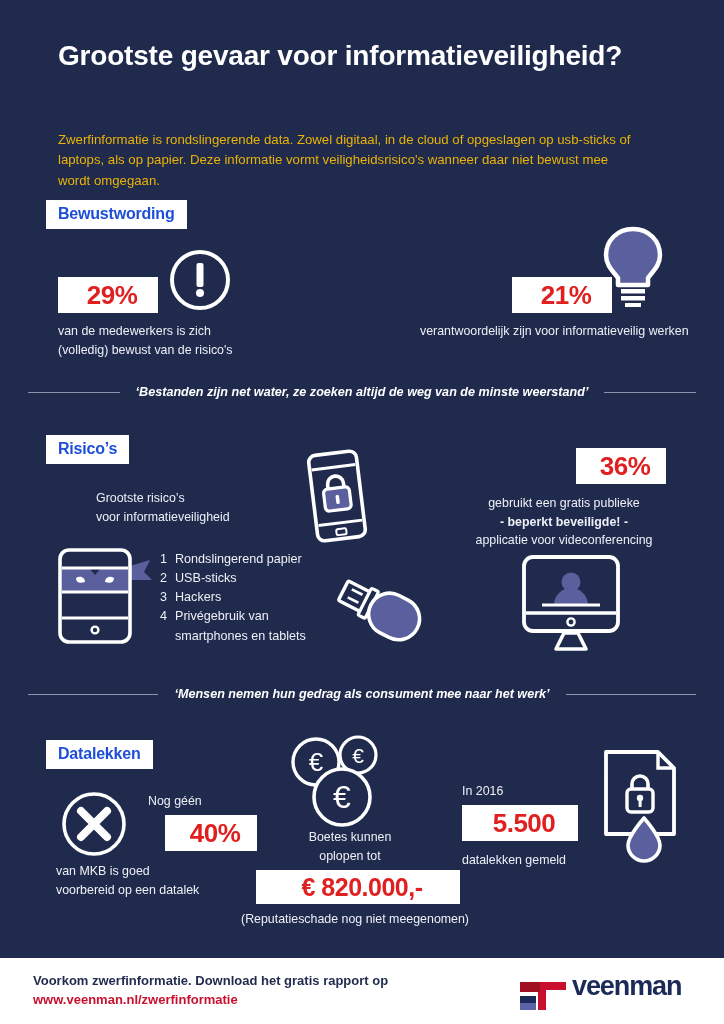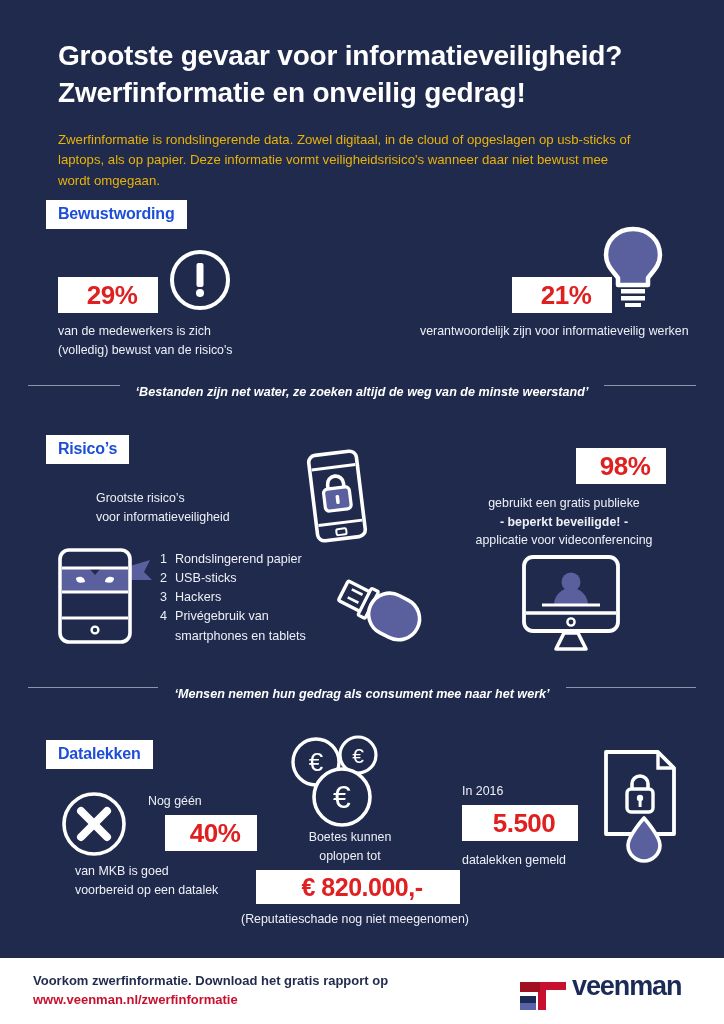--- a/index.html
+++ b/index.html
@@ -35,21 +35,21 @@
   
   .statbox{
     position:absolute;background:#ffffff;color:#e02020;
     font-weight:bold;display:flex;align-items:center;justify-content:center;padding-left:8px;
   }
   .statbox.pct{font-size:26px;letter-spacing:-0.5px;}
   
   .copy{position:absolute;color:#eef0f6;font-size:12.4px;line-height:1.5;}
   .center{text-align:center;}
   
-  .divider{position:absolute;left:28px;width:668px;display:flex;align-items:flex-start;}
+  .divider{position:absolute;left:28px;width:668px;display:flex;align-items:center;}
   .divider .line{flex:1;height:1px;background:#8c95ad;}
   .divider .q{
     color:#ffffff;font-style:italic;font-weight:bold;font-size:12.6px;
     padding:0 16px;white-space:nowrap;
   }
   
   .footer{
     position:absolute;left:0;bottom:0;width:724px;height:66px;background:#ffffff;
   }
   .footer .ftext{
@@ -68,21 +68,20 @@
   .risklist .num{width:15px;flex:0 0 15px;}
   svg{display:block;overflow:visible;}
 </style>
 </head>
 <body>
 
 <div class="page">
 
   <div class="title">
     <div>Grootste gevaar voor informatieveiligheid?</div>
-    <div>Zwerfinformatie en onveilig gedrag!</div>
   </div>
   <div class="intro">Zwerfinformatie is rondslingerende data. Zowel digitaal, in de cloud of opgeslagen op usb-sticks of laptops, als op papier. Deze informatie vormt veiligheidsrisico's wanneer daar niet bewust mee wordt omgegaan.</div>
 
   <div class="chip" style="left:46px;top:200px;">Bewustwording</div>
 
   <div class="statbox pct" style="left:58px;top:277px;width:92px;height:36px;">29%</div>
 
   <div style="position:absolute;left:168px;top:248px;">
     <svg width="64" height="64" viewBox="0 0 64 64">
       <circle cx="32" cy="32" r="28" fill="none" stroke="#ffffff" stroke-width="4"></circle>
@@ -181,21 +180,21 @@
       <g transform="rotate(27 52 43)">
         <rect x="10" y="26" width="26" height="22" rx="2" fill="none" stroke="#ffffff" stroke-width="3.4"></rect>
         <line x1="17" y1="32" x2="29" y2="32" stroke="#ffffff" stroke-width="2.6"></line>
         <line x1="17" y1="41" x2="29" y2="41" stroke="#ffffff" stroke-width="2.6"></line>
         <rect x="34" y="22" width="8" height="30" rx="1.6" fill="#1f2a4d" stroke="#ffffff" stroke-width="3.2"></rect>
         <rect x="41" y="16" width="52" height="42" rx="21" fill="#5a5f9e" stroke="#ffffff" stroke-width="3.6"></rect>
       </g>
     </svg>
   </div>
 
-  <div class="statbox pct" style="left:576px;top:448px;width:82px;height:36px;">98%</div>
+  <div class="statbox pct" style="left:576px;top:448px;width:82px;height:36px;">36%</div>
 
   <div class="copy center" style="left:448px;top:494px;width:232px;">
     <div>gebruikt een gratis publieke</div>
     <div style="font-weight:bold;">- beperkt beveiligde! -</div>
     <div>applicatie voor videconferencing</div>
   </div>
 
   <div style="position:absolute;left:520px;top:553px;">
     <svg width="102" height="100" viewBox="0 0 102 100">
       <rect x="4" y="4" width="94" height="74" rx="9" fill="none" stroke="#ffffff" stroke-width="3.8"></rect>
@@ -221,21 +220,21 @@
       <circle cx="34" cy="34" r="30" fill="none" stroke="#ffffff" stroke-width="3.6"></circle>
       <line x1="21" y1="21" x2="47" y2="47" stroke="#ffffff" stroke-width="8" stroke-linecap="round"></line>
       <line x1="47" y1="21" x2="21" y2="47" stroke="#ffffff" stroke-width="8" stroke-linecap="round"></line>
     </svg>
   </div>
 
   <div class="copy" style="left:148px;top:792px;width:140px;">Nog géén</div>
 
   <div class="statbox pct" style="left:136px;top:815px;width:84px;height:36px;margin-left:29px;">40%</div>
 
-  <div class="copy" style="left:56px;top:862px;width:230px;margin-left:19px;">
+  <div class="copy" style="left:56px;top:862px;width:230px;">
     <div>van MKB is goed</div>
     <div>voorbereid op een datalek</div>
   </div>
 
   <div style="position:absolute;left:288px;top:735px;">
     <svg width="110" height="95" viewBox="0 0 110 95">
       <circle cx="28" cy="27" r="23" fill="none" stroke="#ffffff" stroke-width="3.4"></circle>
       <text x="28" y="36" font-family="Liberation Sans, sans-serif" font-size="26" fill="#ffffff" text-anchor="middle">€</text>
       <circle cx="70" cy="20" r="18" fill="#1f2a4d" stroke="#ffffff" stroke-width="3.2"></circle>
       <text x="70" y="28" font-family="Liberation Sans, sans-serif" font-size="21" fill="#ffffff" text-anchor="middle">€</text>

